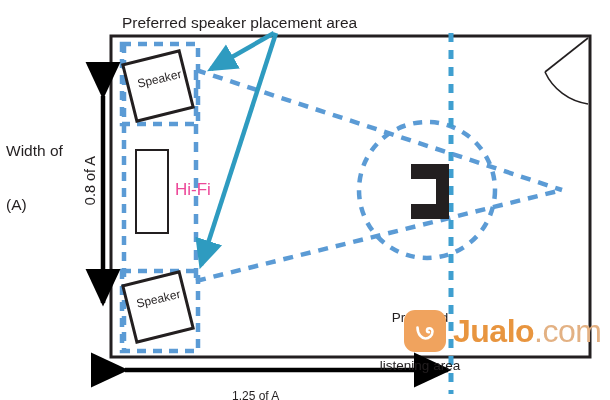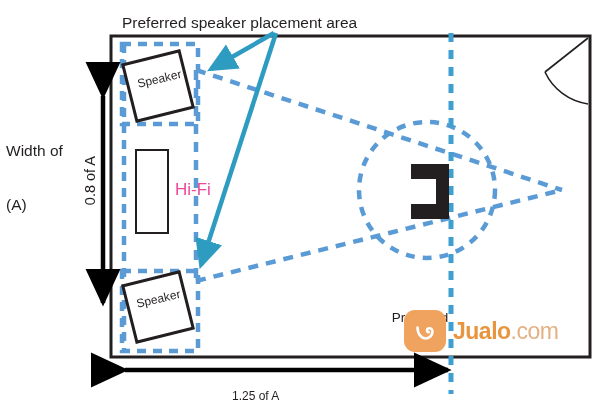--- a/index.html
+++ b/index.html
@@ -103,21 +103,21 @@
   #wm-badge {
     width: 42px;
     height: 42px;
     border-radius: 11px;
     background: #f0a35e;
     display: flex;
     align-items: center;
     justify-content: center;
   }
   #wm-text {
-    font-size: 23px;
+    font-size: 32px;
     letter-spacing: -0.5px;
     font-family: "Liberation Sans", sans-serif;
   }
   .wm-j { color: #e8953f; font-weight: 700; }
   .wm-com { color: #e3b183; font-weight: 400; }
 </style>
 </head>
 <body>
 
 <div id="stage">
@@ -180,20 +180,21 @@
     <div>Width of</div>
     <div>(A)</div>
   </div>
 
   <div class="lbl" id="depth-label">0.8 of A</div>
 
   <div class="lbl" id="length-label">1.25 of A</div>
 
   <div class="lbl" id="listening-label">
     <div>Preferred</div>
+    <div>listening area</div>
   </div>
 
   <div class="speaker-text" id="speaker-top-label">Speaker</div>
 
   <div class="speaker-text" id="speaker-bottom-label">Speaker</div>
 
   <div id="hifi-label">Hi-Fi</div>
 
   <div id="watermark">
     <div id="wm-badge">

